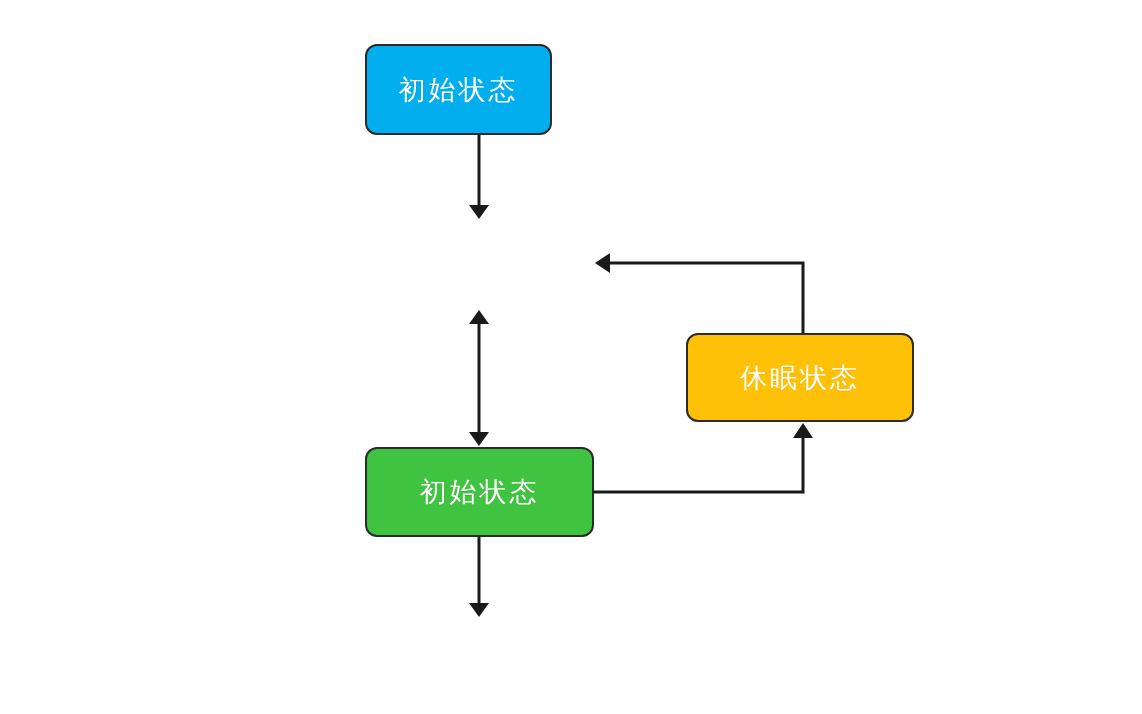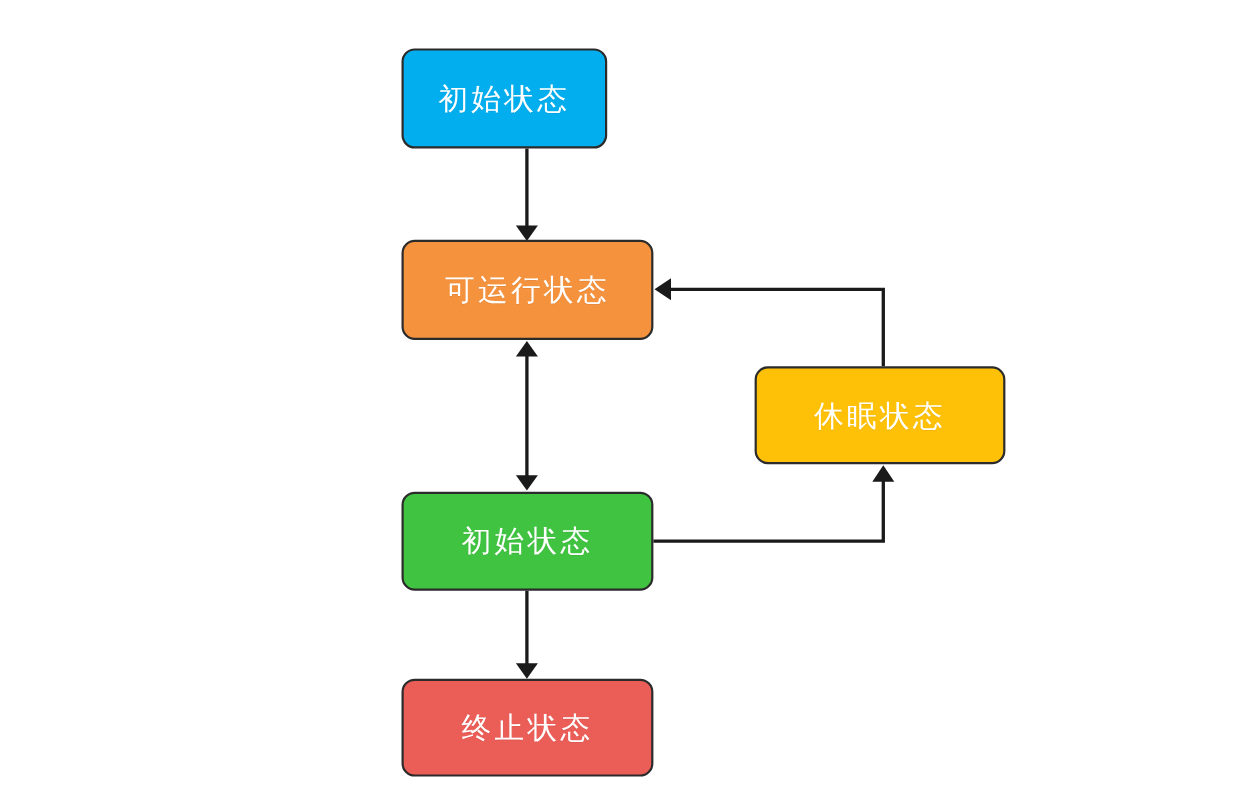--- a/index.html
+++ b/index.html
@@ -81,29 +81,23 @@
     <g>
       <polyline points="803,333 803,263 608,263" fill="none" stroke="#1a1a1a" stroke-width="3" stroke-linejoin="miter"></polyline>
       <polygon points="610,253 610,273 595,263" fill="#1a1a1a"></polygon>
     </g>
   </svg>
 
   <div class="node" style="left:365px; top:44px; width:187px; height:91px; background:#03AEEF;">
     <span class="node-label">初始状态</span>
   </div>
 
-  <div class="node" style="left:365px; top:218px; width:229px; height:91px; background:#F5923E;">
-    <span class="node-label">可运行状态</span>
-  </div>
 
   <div class="node" style="left:686px; top:333px; width:228px; height:89px; background:#FFC107;">
     <span class="node-label">休眠状态</span>
   </div>
 
   <div class="node" style="left:365px; top:447px; width:229px; height:90px; background:#40C340;">
     <span class="node-label">初始状态</span>
   </div>
 
-  <div class="node" style="left:365px; top:617px; width:229px; height:89px; background:#EB5E57;">
-    <span class="node-label">终止状态</span>
-  </div>
 
 </div>
 
 </body></html>

